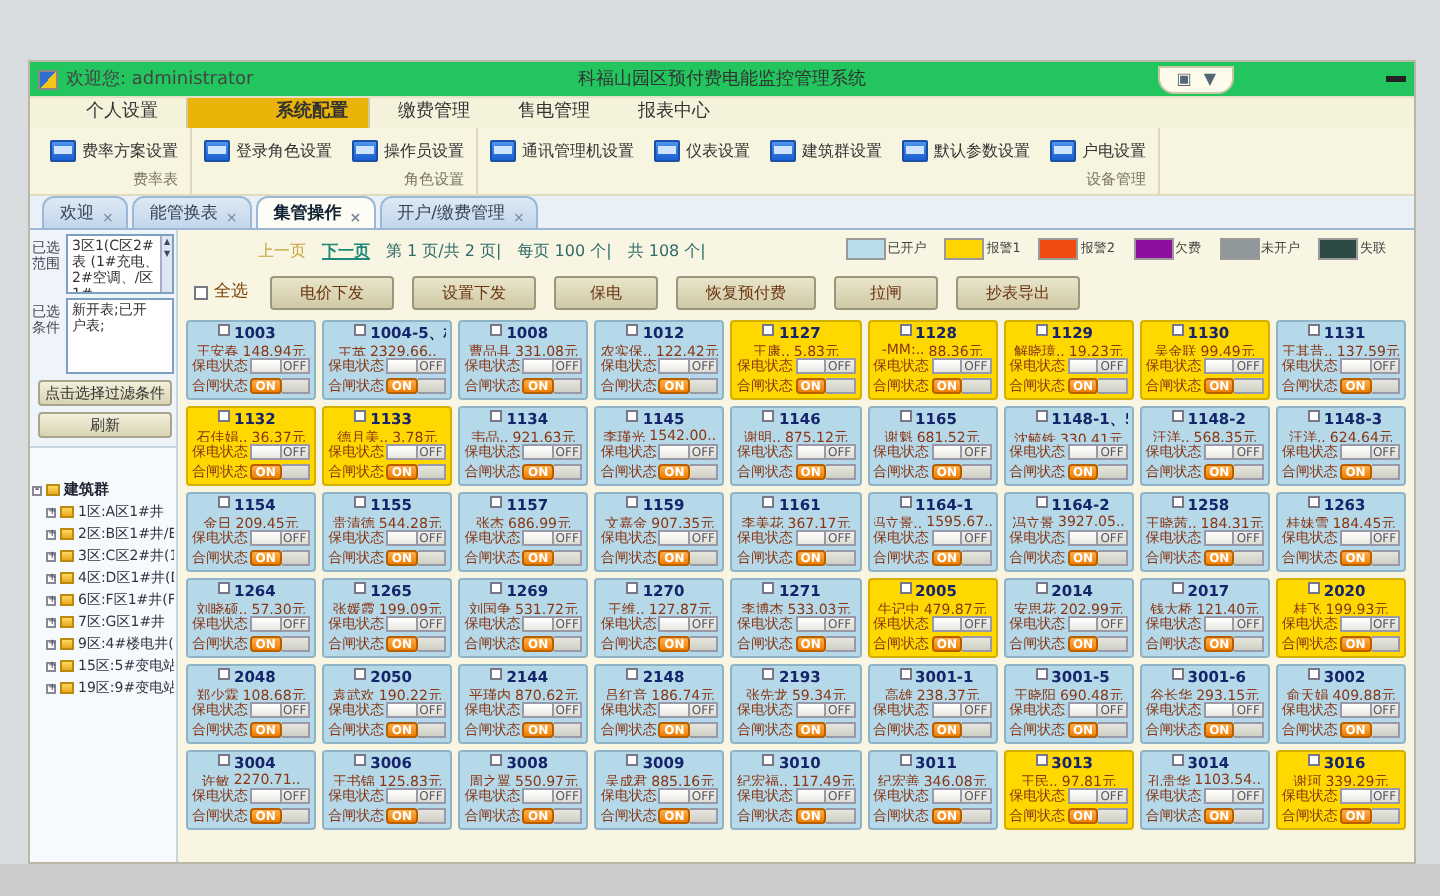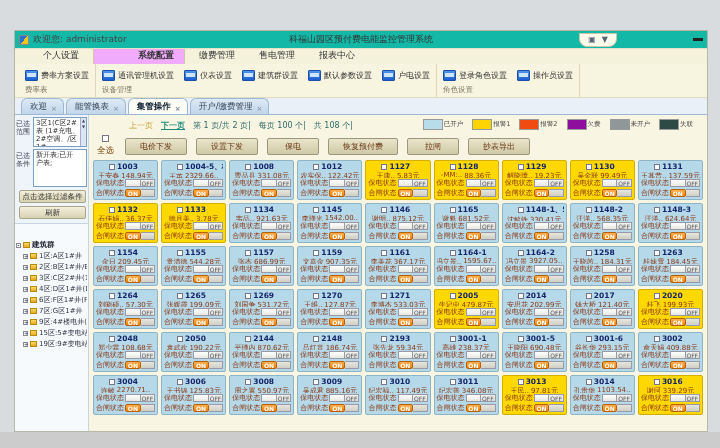--- a/index.html
+++ b/index.html
@@ -2,41 +2,41 @@
 <html><head>
 <meta charset="utf-8">
 <style>
   * { box-sizing: border-box; margin: 0; padding: 0; }
   html,body { width:720px; height:448px; overflow:hidden; }
   body { background:#d9dcde; font-family:"DejaVu Sans","Liberation Sans",sans-serif; position:relative; }
   .bottom-strip { position:absolute; left:0; right:0; top:432px; height:16px; background:#cccccc; }
   .app { position:absolute; left:14px; top:30px; width:694px; height:402px; background:#f8f5e2; border:1px solid #b9b7a5; display:flex; flex-direction:column; }
 
   
-  .titlebar { height:18px; background:#14b8a6; display:flex; align-items:center; padding:0 4px; font-size:9px; color:#444; position:relative; border-bottom:1px solid #e4e1c8; }
+  .titlebar { height:18px; background:#22c55e; display:flex; align-items:center; padding:0 4px; font-size:9px; color:#444; position:relative; border-bottom:1px solid #e4e1c8; }
   .logo { width:10px; height:10px; margin-right:4px; background:linear-gradient(135deg,#2f6fd0 50%,#f5c518 50%); border:1px solid #888; }
   .greet { white-space:nowrap; }
   .apptitle { position:absolute; left:0; right:0; text-align:center; font-size:9px; color:#333; pointer-events:none; }
   .tb-right { margin-left:auto; display:flex; align-items:center; gap:4px; z-index:2; }
   .pill { background:#fdfbec; border:1px solid #c9c6a8; border-radius:0 0 8px 8px; padding:0 8px; height:14px; display:flex; align-items:center; gap:6px; font-size:8px; color:#567; }
   .minbtn { width:10px; height:3px; background:#222; margin-left:72px; }
 
   
   .menubar { height:15px; background:#f5f2dc; display:flex; align-items:flex-end; padding-left:18px; gap:4px; }
   .menu-item { font-size:9px; color:#333; padding:2px 10px; cursor:default; }
-  .menu-item.active { background:#f0abfc; border:1px solid #cfc9a0; border-bottom:none; font-weight:bold;padding-left:44px; }
+  .menu-item.active { background:#eab308; border:1px solid #cfc9a0; border-bottom:none; font-weight:bold;padding-left:44px; }
 
   
   .ribbon { height:34px; background:#f7f4e0; display:flex; padding-left:4px; border-bottom:1px solid #e0dcc0; }
   .rgroup { display:flex; flex-direction:column; border-right:1px solid #ddd8ba; padding:2px 6px 0 6px; }
   .rbtns { display:flex; gap:10px; flex:1; align-items:center; }
   .rbtn { display:flex; align-items:center; gap:3px; font-size:8px; color:#333; white-space:nowrap; cursor:default; }
   .ricon { width:13px; height:11px; background:linear-gradient(180deg,#4d94ee,#1c5fd0); border:1px solid #1a4fa8; border-radius:1px; position:relative; }
   .ricon:after { content:""; position:absolute; left:1px; right:1px; top:2px; height:4px; background:#cfe4ff; }
-  .rlabel { font-size:7.5px; color:#7a7660; text-align:left; padding:1px 0 2px; }
+  .rlabel { font-size:7.5px; color:#7a7660; text-align:right; padding:1px 0 2px; }
 
   
   .tabstrip { height:17px; background:#e9f0f7; border-bottom:1px solid #9cb8d6; display:flex; align-items:flex-end; padding-left:6px; gap:2px; }
   .dtab { font-size:8.5px; color:#345; background:linear-gradient(180deg,#dde9f5,#c2d6ea); border:1px solid #9cb8d6; border-bottom:none; border-radius:6px 6px 0 0; padding:2px 6px 1px 8px; display:flex; gap:4px; align-items:flex-end; }
   .dtab.active { background:#fdfdf6; font-weight:bold; color:#123; }
   .dtab .x { color:#789; font-size:7px; }
 
   
   .bodywrap { flex:1; display:flex; min-height:0; }
 
@@ -54,33 +54,33 @@
   .exp { width:5px; height:5px; border:1px solid #889; background:#fff; font-size:5px; line-height:3px; text-align:center; color:#335; flex:none; }
   .fold { width:7px; height:6px; background:linear-gradient(180deg,#ffd95e,#e8a820); border:1px solid #b98a10; flex:none; }
 
   
   .main { flex:1; display:flex; flex-direction:column; min-width:0; position:relative; }
   .pagebar { height:20px; display:flex; align-items:center; font-size:8px; gap:8px; padding-left:40px; color:#2f6b6b; }
   .pg-prev { color:#c8a43c; }
   .pg-next { color:#1d8a7a; font-weight:bold; text-decoration:underline; }
   .toolrow { height:22px; display:flex; align-items:center; gap:9px; padding-left:8px; }
   .chk { width:7px; height:7px; border:1px solid #778; background:#fff; }
-  .selall { font-size:8.5px; color:#7b3f00; margin-right:2px; display:flex; gap:3px; align-items:center;flex-direction:column; }
+  .selall { font-size:8.5px; color:#7b3f00; margin-right:2px; display:flex; gap:3px; align-items:center; }
   .tbtn { min-width:52px; padding:2px 14px; font-size:8px; color:#6b3410; background:linear-gradient(180deg,#e9e5ca,#cfc9a6); border:1px solid #9b977c; border-radius:2px; text-align:center; }
   .legend { position:absolute; right:14px; top:4px; display:flex; gap:9px; }
   .litem { display:flex; flex-direction:row; align-items:center; gap:1px; }
   .lswatch { width:20px; height:11px; border:1px solid #999; }
   .llabel { font-size:6.5px; color:#444; white-space:nowrap; }
 
   
   .grid { flex:1; display:grid; grid-template-columns:repeat(9,1fr); grid-auto-rows:40px; gap:3px; padding:3px 4px; align-content:start; }
   .card { border:1px solid #8fa8b8; border-radius:2px; padding:1px 2px; overflow:hidden; font-size:7px; display:flex; flex-direction:column; justify-content:space-between; }
   .card.blue { background:#b5d9e8; border-color:#8fb4c8; }
   .card.yellow { background:#ffd800; border-color:#d4af00; }
-  .c-head { display:flex; align-items:center; gap:2px;padding-left:13px; }
+  .c-head { display:flex; align-items:flex-start; gap:2px;padding-left:13px; }
   .cb { width:6px; height:6px; border:1px solid #778; background:#fff; flex:none; }
   .c-num { font-size:7.5px; font-weight:bold; color:#15246b; white-space:nowrap; overflow:hidden; }
   .c-name { display:flex; justify-content:center; color:#8b3513; white-space:nowrap; overflow:hidden; gap:2px; }
   .c-name .amt { flex:none; }
   .c-row { display:flex; justify-content:space-between; align-items:center; }
   .c-row .lbl { color:#8b3513; }
   .toggle { display:flex; width:30px; height:8px; }
   .seg { flex:1; }
   .seg.blank { background:linear-gradient(180deg,#ffffff,#e8e8e0); border:1px solid #99a; border-right:none; }
   .seg.offtxt { background:linear-gradient(180deg,#f4f4ee,#dcdcd2); border:1px solid #99a; font-size:6px; color:#556; text-align:center; line-height:7px; }
@@ -120,53 +120,53 @@
             <span class="ricon"></span>
             <span>费率方案设置</span>
           </div>
         </div>
         <div class="rlabel">费率表</div>
       </div>
       <div class="rgroup">
         <div class="rbtns">
           <div class="rbtn">
             <span class="ricon"></span>
-            <span>通讯管理机设置</span>
+            <span>登录角色设置</span>
           </div>
           <div class="rbtn">
             <span class="ricon"></span>
-            <span>仪表设置</span>
-          </div>
-          <div class="rbtn">
-            <span class="ricon"></span>
-            <span>建筑群设置</span>
-          </div>
-          <div class="rbtn">
-            <span class="ricon"></span>
-            <span>默认参数设置</span>
-          </div>
-          <div class="rbtn">
-            <span class="ricon"></span>
-            <span>户电设置</span>
+            <span>操作员设置</span>
           </div>
         </div>
-        <div class="rlabel">设备管理</div>
+        <div class="rlabel">角色设置</div>
       </div>
       <div class="rgroup">
         <div class="rbtns">
           <div class="rbtn">
             <span class="ricon"></span>
-            <span>登录角色设置</span>
+            <span>通讯管理机设置</span>
           </div>
           <div class="rbtn">
             <span class="ricon"></span>
-            <span>操作员设置</span>
+            <span>仪表设置</span>
+          </div>
+          <div class="rbtn">
+            <span class="ricon"></span>
+            <span>建筑群设置</span>
+          </div>
+          <div class="rbtn">
+            <span class="ricon"></span>
+            <span>默认参数设置</span>
+          </div>
+          <div class="rbtn">
+            <span class="ricon"></span>
+            <span>户电设置</span>
           </div>
         </div>
-        <div class="rlabel">角色设置</div>
+        <div class="rlabel">设备管理</div>
       </div>
     </div>
 
   <div class="tabstrip" id="tabstrip">
       <div class="dtab">
         <span>欢迎</span>
         <span class="x">×</span>
       </div>
       <div class="dtab">
         <span>能管换表</span>

